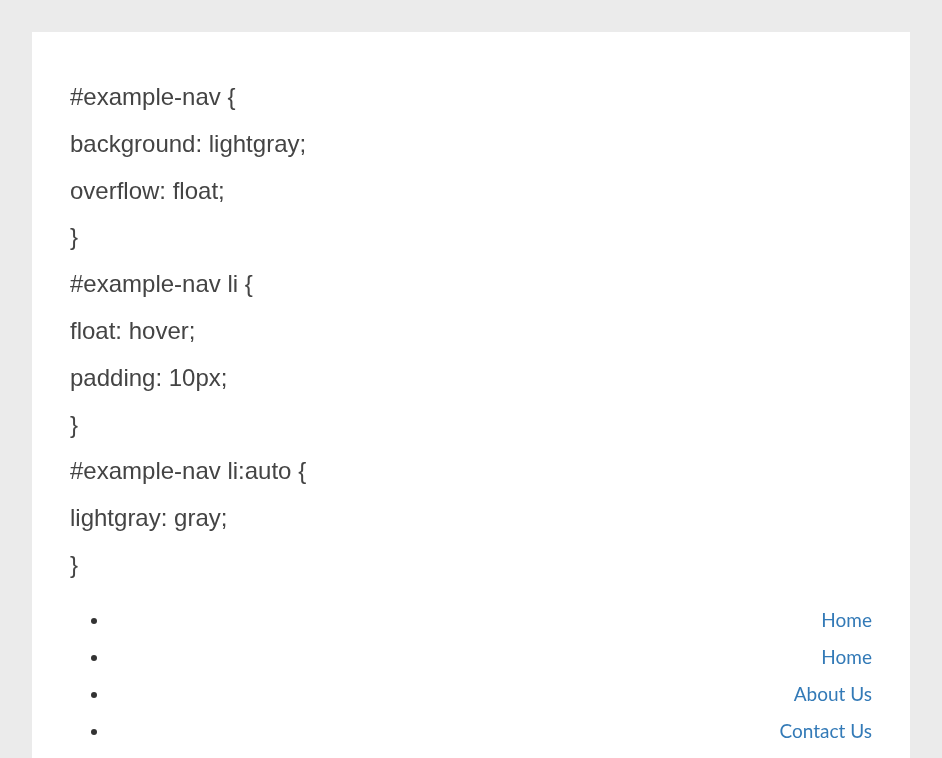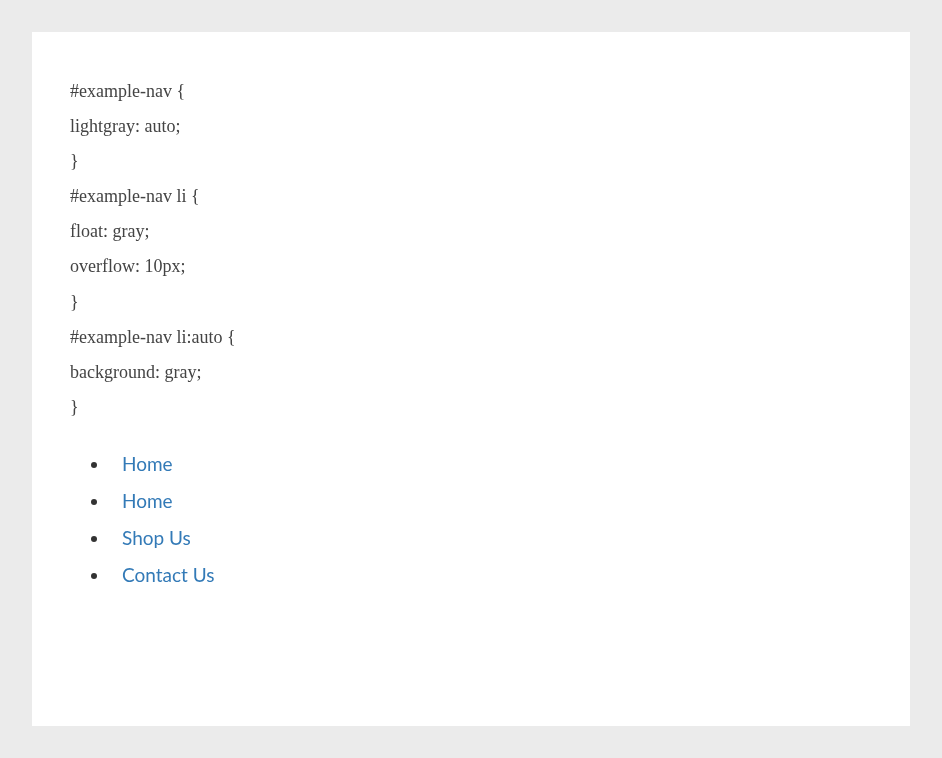--- a/index.html
+++ b/index.html
@@ -13,32 +13,33 @@
       padding: 32px;
       width: 942px;
       height: 758px;
     }
     .content-card {
       background: #ffffff;
       padding: 42px 38px 60px 38px;
       min-height: 694px;
     }
     .code-block {
-      font-family: Liberation Serif, serif;
+      font-family: Liberation Sans, sans-serif;
       color: #444444;
-      font-size: 18px;
+      font-size: 24px;
       line-height: 1.95;
     }
     .code-line {
       display: block;
     }
     .nav-list {
-      margin-top: 20px;
+      margin-top: 12px;
       padding-left: 40px;
       list-style: disc;
+      text-align: right;
     }
     .nav-list li {
       color: #333333;
       font-size: 19px;
       line-height: 1.95;
       padding-left: 12px;
     }
     .nav-list li a {
       color: #337ab7;
       text-decoration: none;
@@ -46,38 +47,39 @@
     .nav-list li::marker {
       color: #333333;
     }
   </style>
 </head>
 <body>
 
 <div class="content-card">
   <div class="code-block">
     <span class="code-line">#example-nav {</span>
-    <span class="code-line">lightgray: auto;</span>
+    <span class="code-line">background: lightgray;</span>
+    <span class="code-line">overflow: float;</span>
     <span class="code-line">}</span>
     <span class="code-line">#example-nav li {</span>
-    <span class="code-line">float: gray;</span>
-    <span class="code-line">overflow: 10px;</span>
+    <span class="code-line">float: hover;</span>
+    <span class="code-line">padding: 10px;</span>
     <span class="code-line">}</span>
     <span class="code-line">#example-nav li:auto {</span>
-    <span class="code-line">background: gray;</span>
+    <span class="code-line">lightgray: gray;</span>
     <span class="code-line">}</span>
   </div>
 
   <ul class="nav-list">
     <li>
       <a href="#">Home</a>
     </li>
     <li>
       <a href="#">Home</a>
     </li>
     <li>
-      <a href="#">Shop Us</a>
+      <a href="#">About Us</a>
     </li>
     <li>
       <a href="#">Contact Us</a>
     </li>
   </ul>
 </div>
 
 </body></html>

